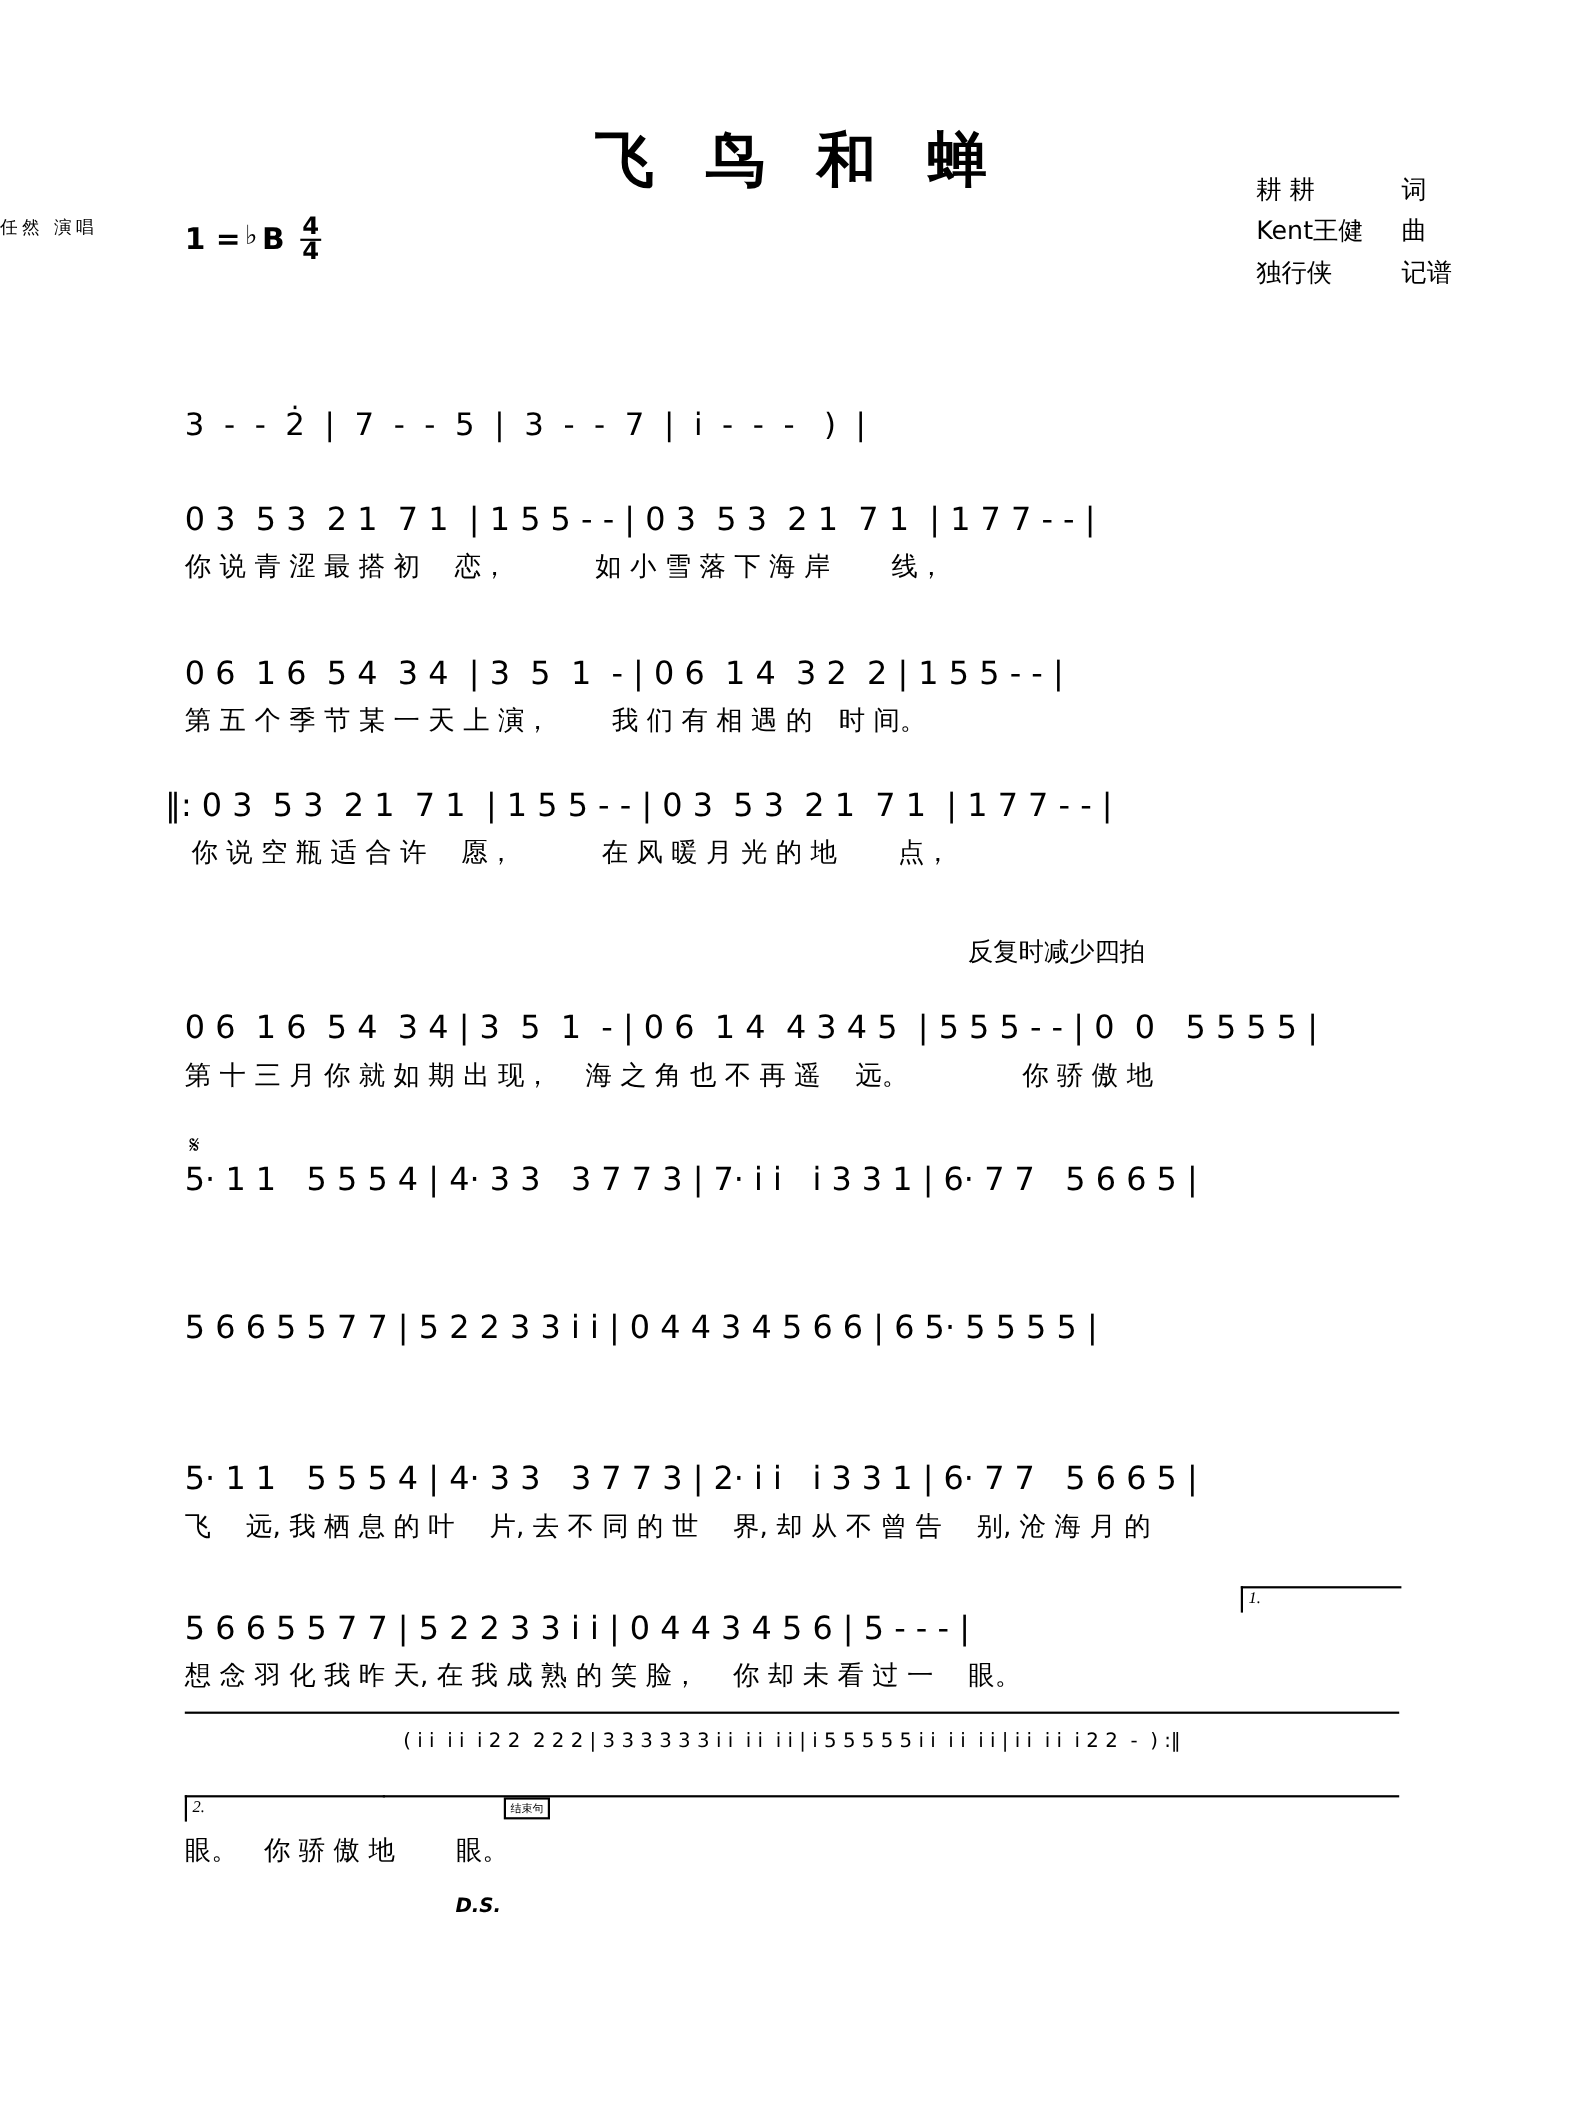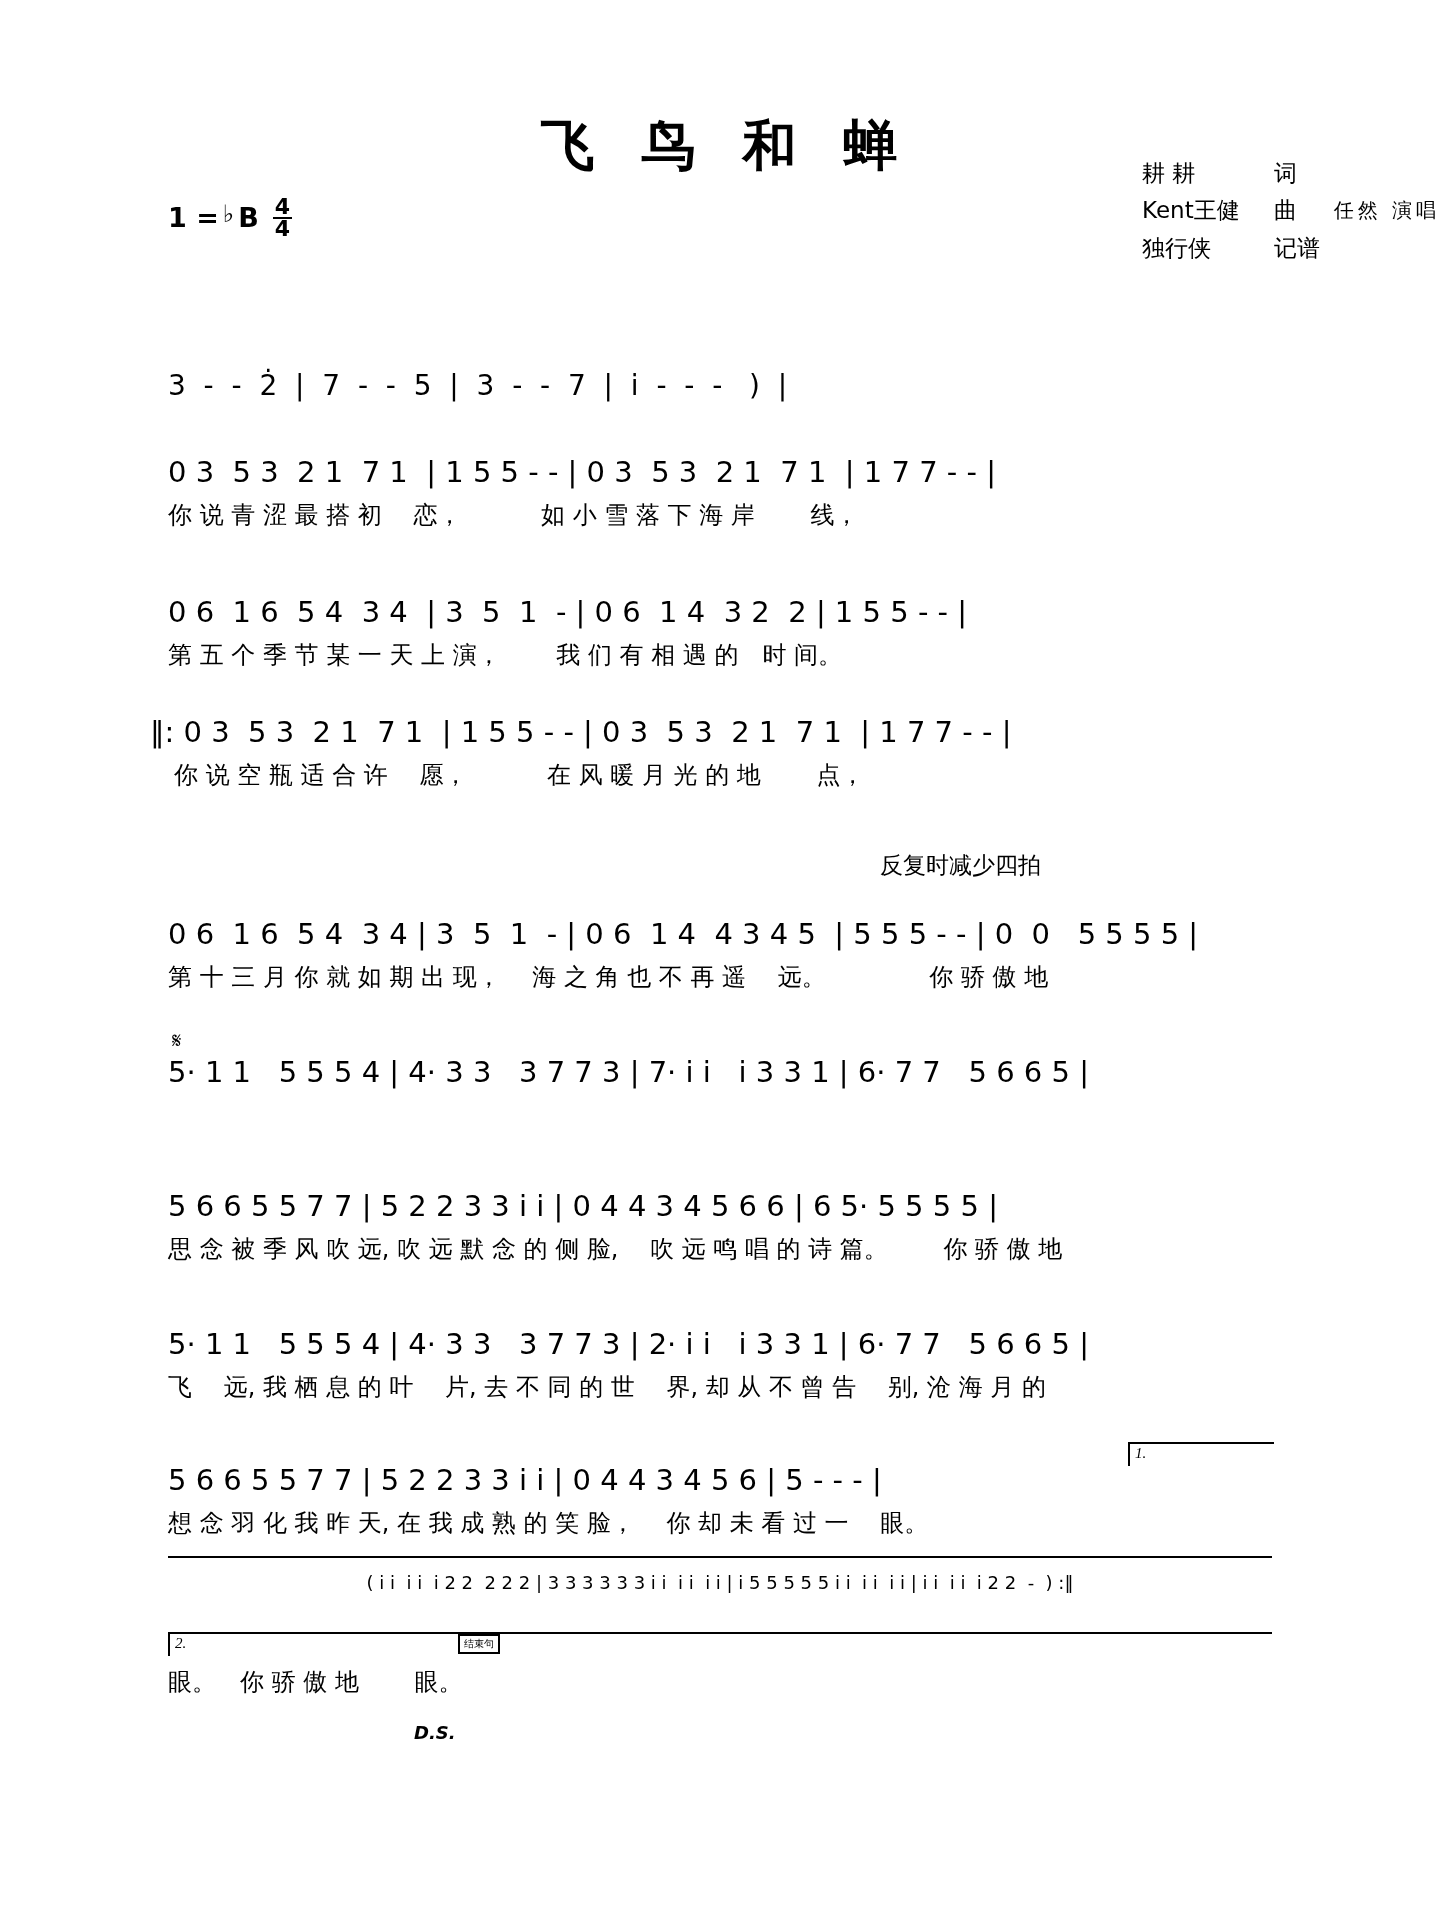--- a/index.html
+++ b/index.html
@@ -28,22 +28,22 @@
   .title {
     text-align: center;
     font-size: 54px;
     font-weight: bold;
     letter-spacing: 14px;
     margin-top: 110px;
     font-family: "DejaVu Sans", sans-serif;
     padding-left: 12px;
   }
   .subtitle {
-    text-align: right;
-    font-size: 20px;
+    text-align: left;
+    font-size: 16px;
     letter-spacing: 4px;
     margin-top: 14px;
     font-family: "DejaVu Sans", sans-serif;
   }
   .credits {
     position: absolute;
     right: 120px;
     top: 155px;
     font-size: 23px;
     line-height: 1.62;
@@ -185,21 +185,20 @@
   </div>
 
   <div class="segno" style="left:172px; top:1028px;">𝄋</div>
 
   <div class="line" style="top:1058px;">
     <div class="notes big">5· 1 1   5 5 5 4 | 4· 3 3   3 7 7 3 | 7· i i   i 3 3 1 | 6· 7 7   5 6 6 5 |</div>
   </div>
 
   <div class="line" style="top:1192px;">
     <div class="notes big">5 6 6 5 5 7 7 | 5 2 2 3 3 i i | 0 4 4 3 4 5 6 6 | 6 5· 5 5 5 5 |</div>
-    <div class="lyrics">思 念 被 季 风 吹 远, 吹 远 默 念 的 侧 脸,　 吹 远 鸣 唱 的 诗 篇。　　 你 骄 傲 地</div>
   </div>
 
   <div class="line" style="top:1330px;">
     <div class="notes big">5· 1 1   5 5 5 4 | 4· 3 3   3 7 7 3 | 2· i i   i 3 3 1 | 6· 7 7   5 6 6 5 |</div>
     <div class="lyrics">飞　 远, 我 栖 息 的 叶　 片, 去 不 同 的 世　 界, 却 从 不 曾 告　 别, 沧 海 月 的</div>
   </div>
 
   <div class="ending" style="left:1128px; top:1442px; width:144px;">
     <span>1.</span>
   </div>

